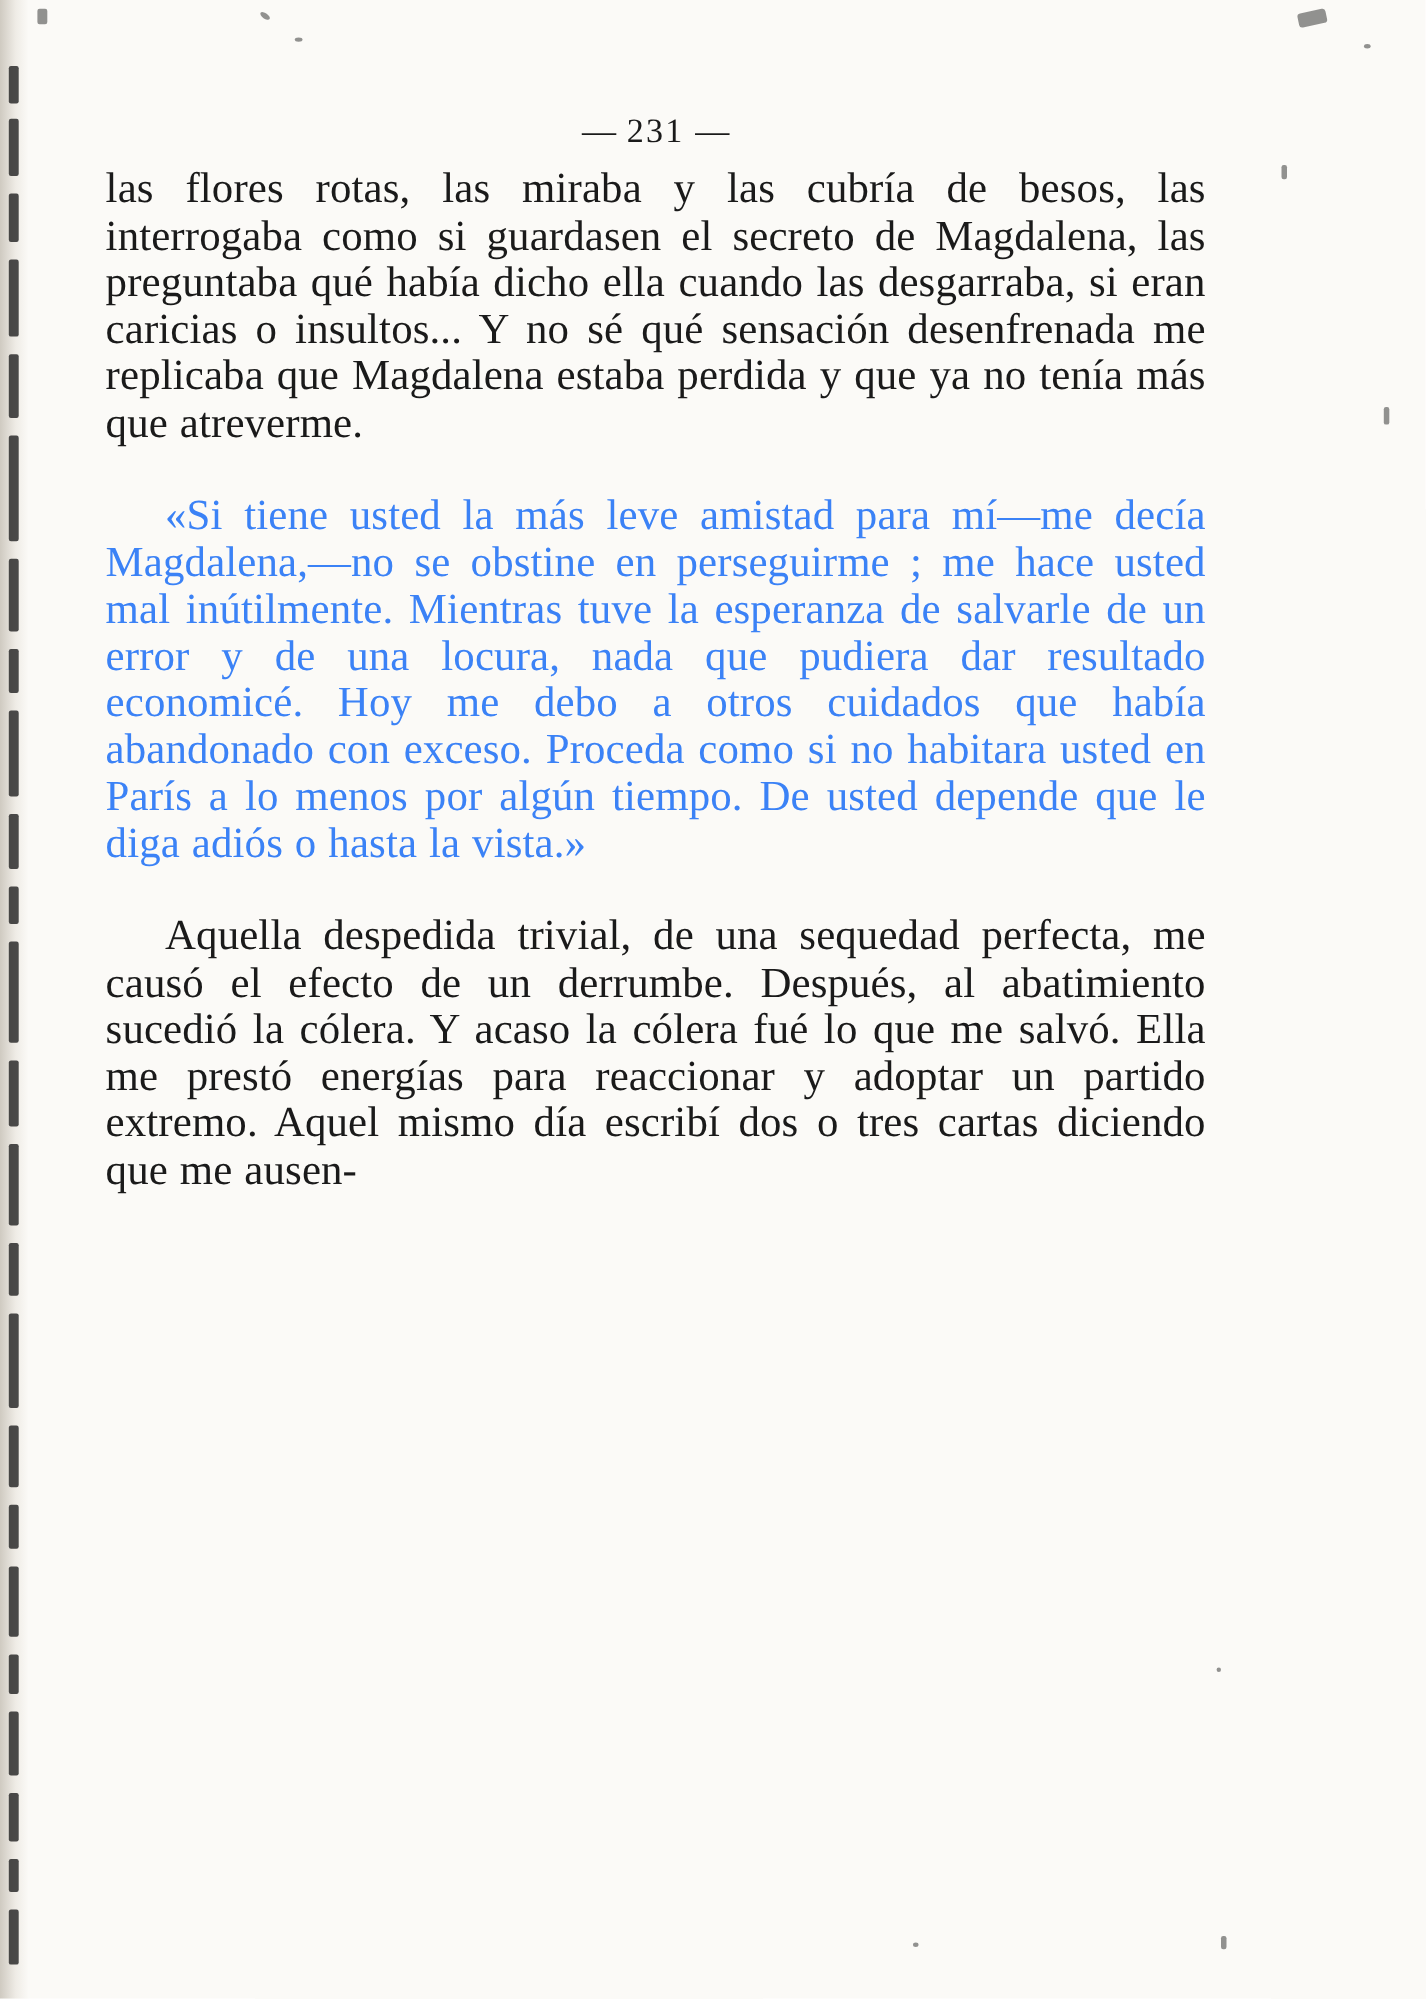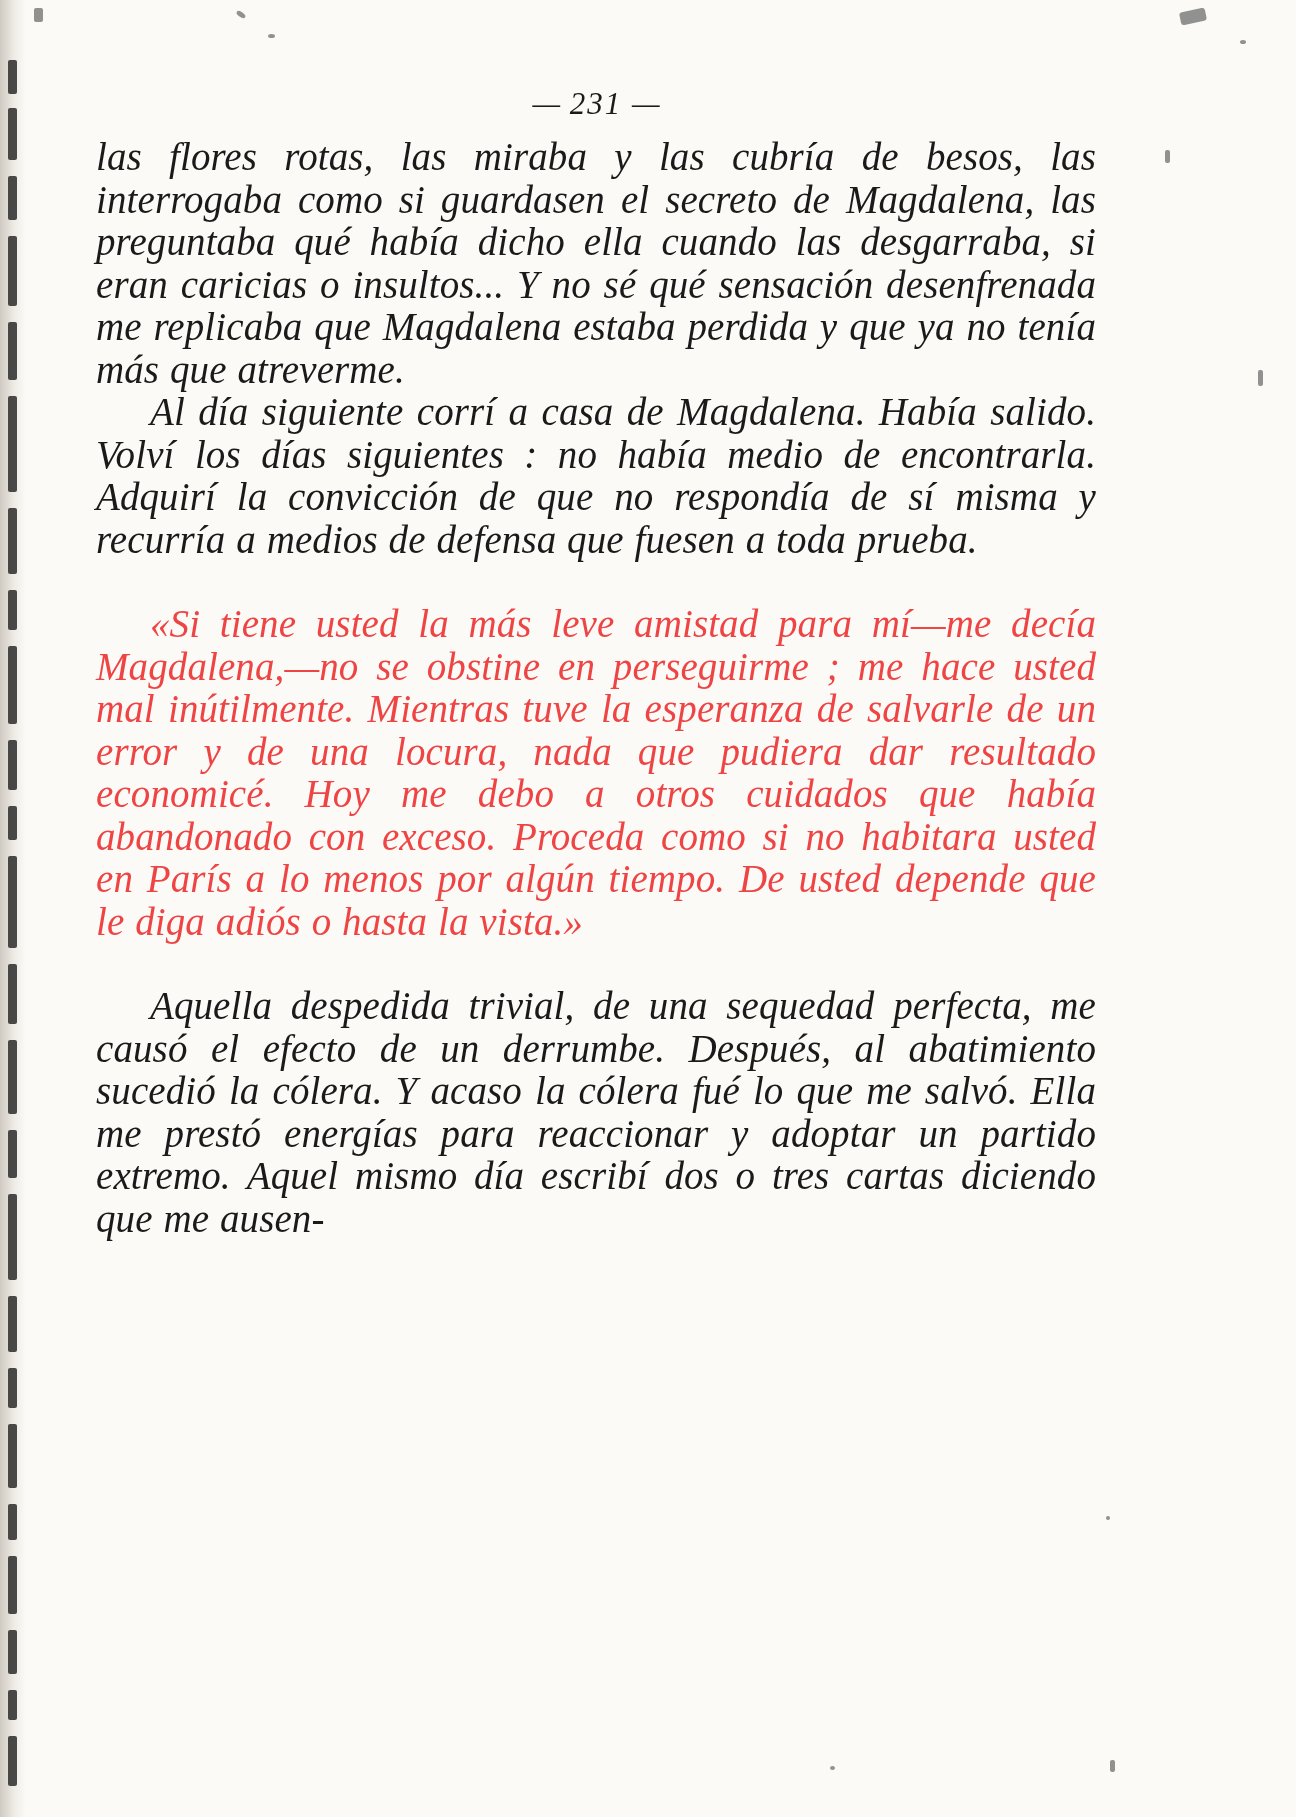--- a/index.html
+++ b/index.html
@@ -52,23 +52,22 @@
   .speck {
     position: absolute;
     background: #3a3a3a;
     opacity: 0.55;
     border-radius: 50%;
   }
 
   .content {
     position: absolute;
     left: 96px;
-    top: 0;
+    top: 15px;
     width: 1000px;
-    font-style: italic;
   }
 
   .folio {
     text-align: center;
     font-size: 31px;
     letter-spacing: 2px;
     margin-top: 86px;
     margin-bottom: 14px;
   }
   .folio .dash { letter-spacing: 0; }
@@ -79,21 +78,21 @@
     line-height: 42.5px;
     text-align: justify;
     text-justify: inter-word;
     letter-spacing: 0.1px;
     word-spacing: 1px;
   }
   .body-text p.indent { text-indent: 54px; }
   .body-text p.gap { margin-top: 42px; }
 
   
-  .faded { color: #ef4444; }
+  .faded { color: #3b82f6; }
 </style>
 </head>
 <body>
 
 <div class="page">
 
   <div class="gutter"></div>
   <div class="gutter-marks">
     <span style="top:60px;height:34px"></span>
     <span style="top:108px;height:52px"></span>
@@ -135,19 +134,18 @@
   <div class="content">
 
     <div class="folio">
       <span class="dash">—</span>
       <span>231</span>
       <span class="dash">—</span>
     </div>
 
     <div class="body-text">
       <p>las flores rotas, las miraba y las cubría de besos, las interrogaba como si guardasen el secreto de Magdalena, las preguntaba qué había dicho ella cuando las desgarraba, si eran caricias o insultos... Y no sé qué sensación desenfrenada me replicaba que Magdalena estaba perdida y que ya no tenía más que atreverme.</p>
-      <p class="indent">Al día siguiente corrí a casa de Magdalena. Había salido. Volví los días siguientes : no había medio de encontrarla. Adquirí la convicción de que no respondía de sí misma y recurría a medios de defensa que fuesen a toda prueba.</p>
       <p class="indent gap faded">«Si tiene usted la más leve amistad para mí—me decía Magdalena,—no se obstine en perseguirme ; me hace usted mal inútilmente. Mientras tuve la esperanza de salvarle de un error y de una locura, nada que pudiera dar resultado economicé. Hoy me debo a otros cuidados que había abandonado con exceso. Proceda como si no habitara usted en París a lo menos por algún tiempo. De usted depende que le diga adiós o hasta la vista.»</p>
       <p class="indent gap">Aquella despedida trivial, de una sequedad perfecta, me causó el efecto de un derrumbe. Después, al abatimiento sucedió la cólera. Y acaso la cólera fué lo que me salvó. Ella me prestó energías para reaccionar y adoptar un partido extremo. Aquel mismo día escribí dos o tres cartas diciendo que me ausen-</p>
     </div>
 
   </div>
 </div>
 
 </body></html>

